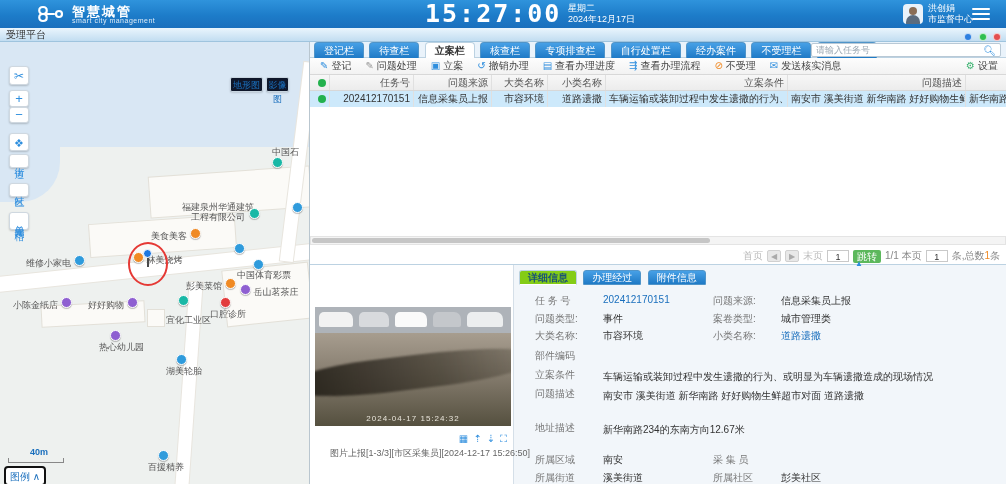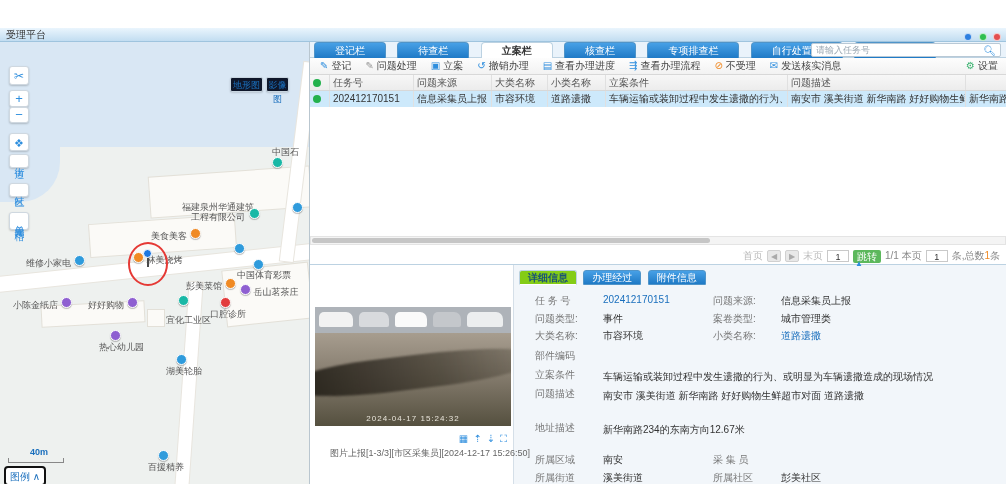--- a/index.html
+++ b/index.html
@@ -49,39 +49,39 @@
   .redring { border:2px solid #e53935; border-radius:50%; background:transparent; }
   .pin { width:9px; height:9px; background:#1e78e0; border-radius:50%; border:1px solid #fff; }
   .pinstem { width:2px; height:9px; background:#4a4a4a; }
   .scalebar { border-left:1px solid #888; border-right:1px solid #888; border-bottom:1px solid #888; height:5px; }
   .legendbox { background:#fff; border:2px solid #111; border-radius:4px; color:#1a6fbd; font-size:10px;
     text-align:center; line-height:18px; }
 
   
   #right { left:310px; top:42px; width:696px; height:442px; background:#fff; }
   .tabrow { position:absolute; left:0; top:0; width:696px; height:16px; background:#eaf3fb; border-bottom:1px solid #bcd2e2; }
-  .tab { display:inline-block; height:16px; line-height:15px; padding:0 20px; margin-right:8px; font-size:10px;
+  .tab { display:inline-block; height:16px; line-height:15px; padding:0 9px; margin-right:2px; font-size:10px;
     color:#fff; background:linear-gradient(180deg,#47a0e6 0%,#1f7ac6 100%);
     border:1px solid #4f94c9; border-bottom:none; border-radius:4px 4px 0 0; cursor:pointer; }
   .tab.active { background:#fff; color:#333; font-weight:bold; border-color:#bcd2e2; }
   .toolrow { position:absolute; left:0; top:16px; width:696px; height:17px; background:linear-gradient(180deg,#fdfdfd,#f2f2f2);
     border-bottom:1px solid #d8d8d8; display:flex; align-items:center; padding-left:10px; gap:14px; font-size:10px; color:#444; }
   .toolbtn { display:flex; align-items:center; gap:3px; cursor:pointer; white-space:nowrap; }
   .tool-ico { font-size:10px; line-height:10px; }
   .qsearch { position:absolute; right:5px; top:1px; width:190px; height:14px; background:#fff; border:1px solid #b9c9d6;
     border-radius:2px; display:flex; align-items:center; justify-content:space-between; padding:0 4px; }
   .qsearch .ph { color:#9aa7b2; font-size:9px; }
   .mag { color:#2e8ede; font-size:10px; }
 
   .thead { position:absolute; left:0; top:33px; width:696px; height:16px; display:flex;
     background:linear-gradient(180deg,#f7f7f7,#ececec); border-bottom:1px solid #d8d8d8; font-size:10px; color:#555; }
   .trow  { position:absolute; left:0; top:49px; width:696px; height:16px; display:flex;
     background:#cde9fb; font-size:10px; color:#333; }
   .cell { border-right:1px solid #e0e0e0; overflow:hidden; white-space:nowrap; line-height:16px; padding:0 3px;
-    text-align:left; flex-shrink:0; }
+    text-align:right; flex-shrink:0; }
   .cell.left { text-align:left; }
   .gdot { width:8px; height:8px; border-radius:50%; background:#23b14d; display:inline-block; margin-top:4px; }
 
   .hscroll-track { position:absolute; left:0; top:194px; width:696px; height:9px; background:#f4f4f4; border:1px solid #e4e4e4; }
   .hscroll-thumb { position:absolute; left:1px; top:1px; width:398px; height:5px; background:#c6c6c6; border-radius:3px; }
 
   .pager { position:absolute; right:6px; top:206px; height:16px; display:flex; align-items:center; gap:4px; font-size:10px; color:#999; }
   .pbtn { color:#bbb; cursor:pointer; }
   .parrow { width:14px; height:12px; background:#e8e8e8; border:1px solid #d0d0d0; border-radius:2px; color:#aaa;
     font-size:8px; text-align:center; line-height:11px; cursor:pointer; }
@@ -111,20 +111,41 @@
   .fl { position:absolute; font-size:10px; color:#777; white-space:nowrap; }
   .fv { position:absolute; font-size:10px; color:#333; white-space:nowrap; }
   .fv.link { color:#1a6fbd; }
   .collapse-tri { position:absolute; left:340px; top:-6px; color:#2e8ede; font-size:8px; }
 </style>
 </head>
 <body>
 
 <div id="app">
 
+  <div id="topbar" class="abs">
+    <svg class="abs" style="left:34px;top:3px" width="30" height="22" viewBox="0 0 30 22">
+      <path d="M9 11 C4 11 4 4 9 4 C14 4 14 11 9 11 C14 11 14 18 9 18 C4 18 4 11 9 11 M9 11 L20 11 M22 11 C22 7 28 7 28 11 C28 15 22 15 22 11" stroke="#fff" stroke-width="2.2" fill="none" stroke-linecap="round"></path>
+    </svg>
+    <div class="abs app-title" style="left:72px;top:3px">智慧城管</div>
+    <div class="abs app-sub" style="left:72px;top:17px">smart city management</div>
+    <div class="abs clock" style="left:425px;top:0">15:27:00</div>
+    <div class="abs dt" style="left:568px;top:2px">星期二</div>
+    <div class="abs dt" style="left:568px;top:13px">2024年12月17日</div>
+    <div class="abs avatar" style="left:903px;top:4px">
+      <span class="head"></span>
+      <span class="body"></span>
+    </div>
+    <div class="abs userline" style="left:928px;top:3px">洪创娟</div>
+    <div class="abs userline" style="left:928px;top:14px">市监督中心</div>
+    <div class="abs hamb" style="left:972px;top:8px">
+        <i></i>
+        <i></i>
+        <i></i>
+      </div>
+  </div>
 
   <div id="subbar" class="abs">
     <div class="platform" style="float:left">受理平台</div>
     <div class="abs" style="right:5px;top:2px">
       <span class="windot" style="background:#2d7fe0"></span>
       <span class="windot" style="background:#2fbf4f"></span>
       <span class="windot" style="background:#e34f4f"></span>
     </div>
   </div>
 

